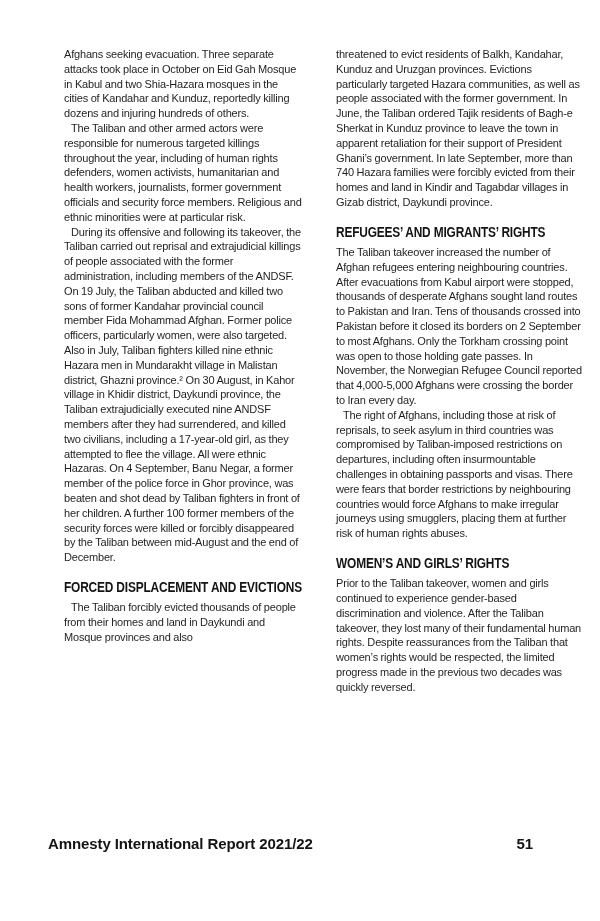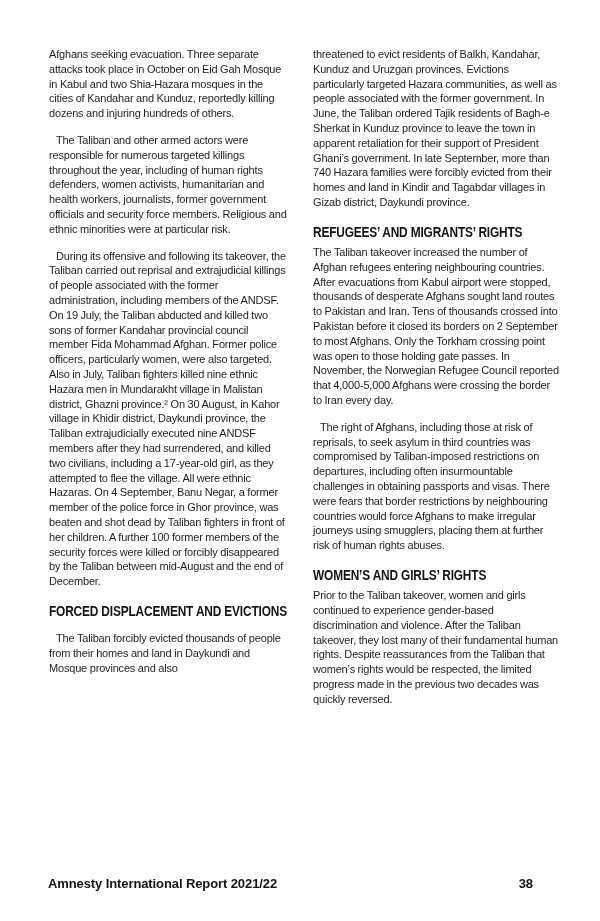--- a/index.html
+++ b/index.html
@@ -16,55 +16,55 @@
     position: relative;
     width: 600px;
     height: 921px;
     background: #ffffff;
     font-family: "Liberation Sans", sans-serif;
     color: #221e1f;
   }
   .columns {
     position: absolute;
     top: 47px;
-    left: 49px;
+    left: 64px;
     display: flex;
-    gap: 24px;
+    gap: 32px;
   }
   .col-left  { width: 240px; }
   .col-right { width: 247px; }
   .p {
     margin: 0;
     font-size: 11px;
     line-height: 14.8px;
     letter-spacing: -0.18px;
     text-align: left;
     word-spacing: -0.2px;
   }
-  .p.ind { text-indent: 7px; margin-top: 12px; }
+  .p.ind { text-indent: 7px; }
   .h2 {
     margin: 15px 0 5px 0;
     font-size: 14px;
     line-height: 15.2px;
     font-weight: bold;
     letter-spacing: -0.2px;
     color: #161314;
     width: 117.6%;
     transform: scaleX(0.85);
     transform-origin: 0 0;
   }
   .footer {
     position: absolute;
     left: 48px;
     right: 67px;
-    top: 876px;
+    top: 835px;
     display: flex;
     justify-content: space-between;
     align-items: baseline;
-    font-size: 13px;
+    font-size: 15px;
     font-weight: bold;
     letter-spacing: -0.1px;
     color: #161314;
   }
 </style>
 </head>
 <body>
 
 <div class="page">
 
@@ -84,16 +84,16 @@
       <p class="p">The Taliban takeover increased the number of Afghan refugees entering neighbouring countries. After evacuations from Kabul airport were stopped, thousands of desperate Afghans sought land routes to Pakistan and Iran. Tens of thousands crossed into Pakistan before it closed its borders on 2 September to most Afghans. Only the Torkham crossing point was open to those holding gate passes. In November, the Norwegian Refugee Council reported that 4,000-5,000 Afghans were crossing the border to Iran every day.</p>
       <p class="p ind">The right of Afghans, including those at risk of reprisals, to seek asylum in third countries was compromised by Taliban-imposed restrictions on departures, including often insurmountable challenges in obtaining passports and visas. There were fears that border restrictions by neighbouring countries would force Afghans to make irregular journeys using smugglers, placing them at further risk of human rights abuses.</p>
       <h2 class="h2">WOMEN’S AND GIRLS’ RIGHTS</h2>
       <p class="p">Prior to the Taliban takeover, women and girls continued to experience gender-based discrimination and violence. After the Taliban takeover, they lost many of their fundamental human rights. Despite reassurances from the Taliban that women’s rights would be respected, the limited progress made in the previous two decades was quickly reversed.</p>
     </div>
 
   </div>
 
   <div class="footer">
     <span>Amnesty International Report 2021/22</span>
-    <span>38</span>
+    <span>51</span>
   </div>
 
 </div>
 
 </body></html>

